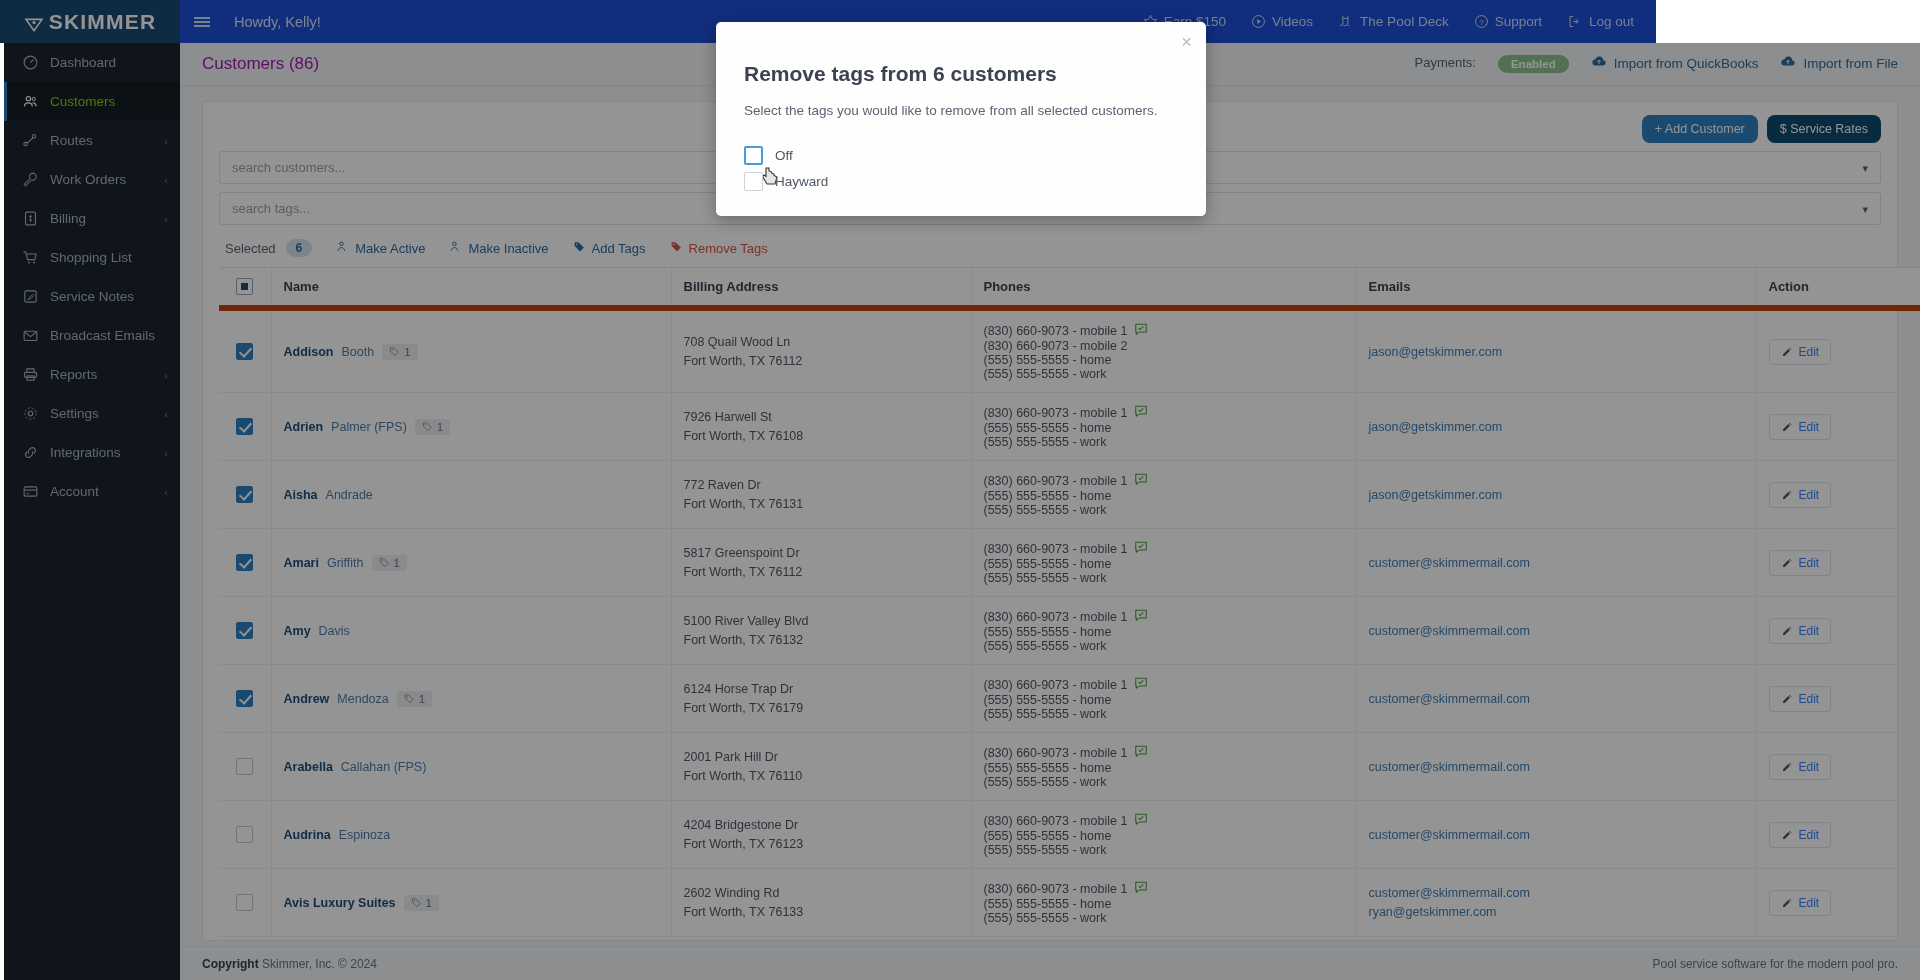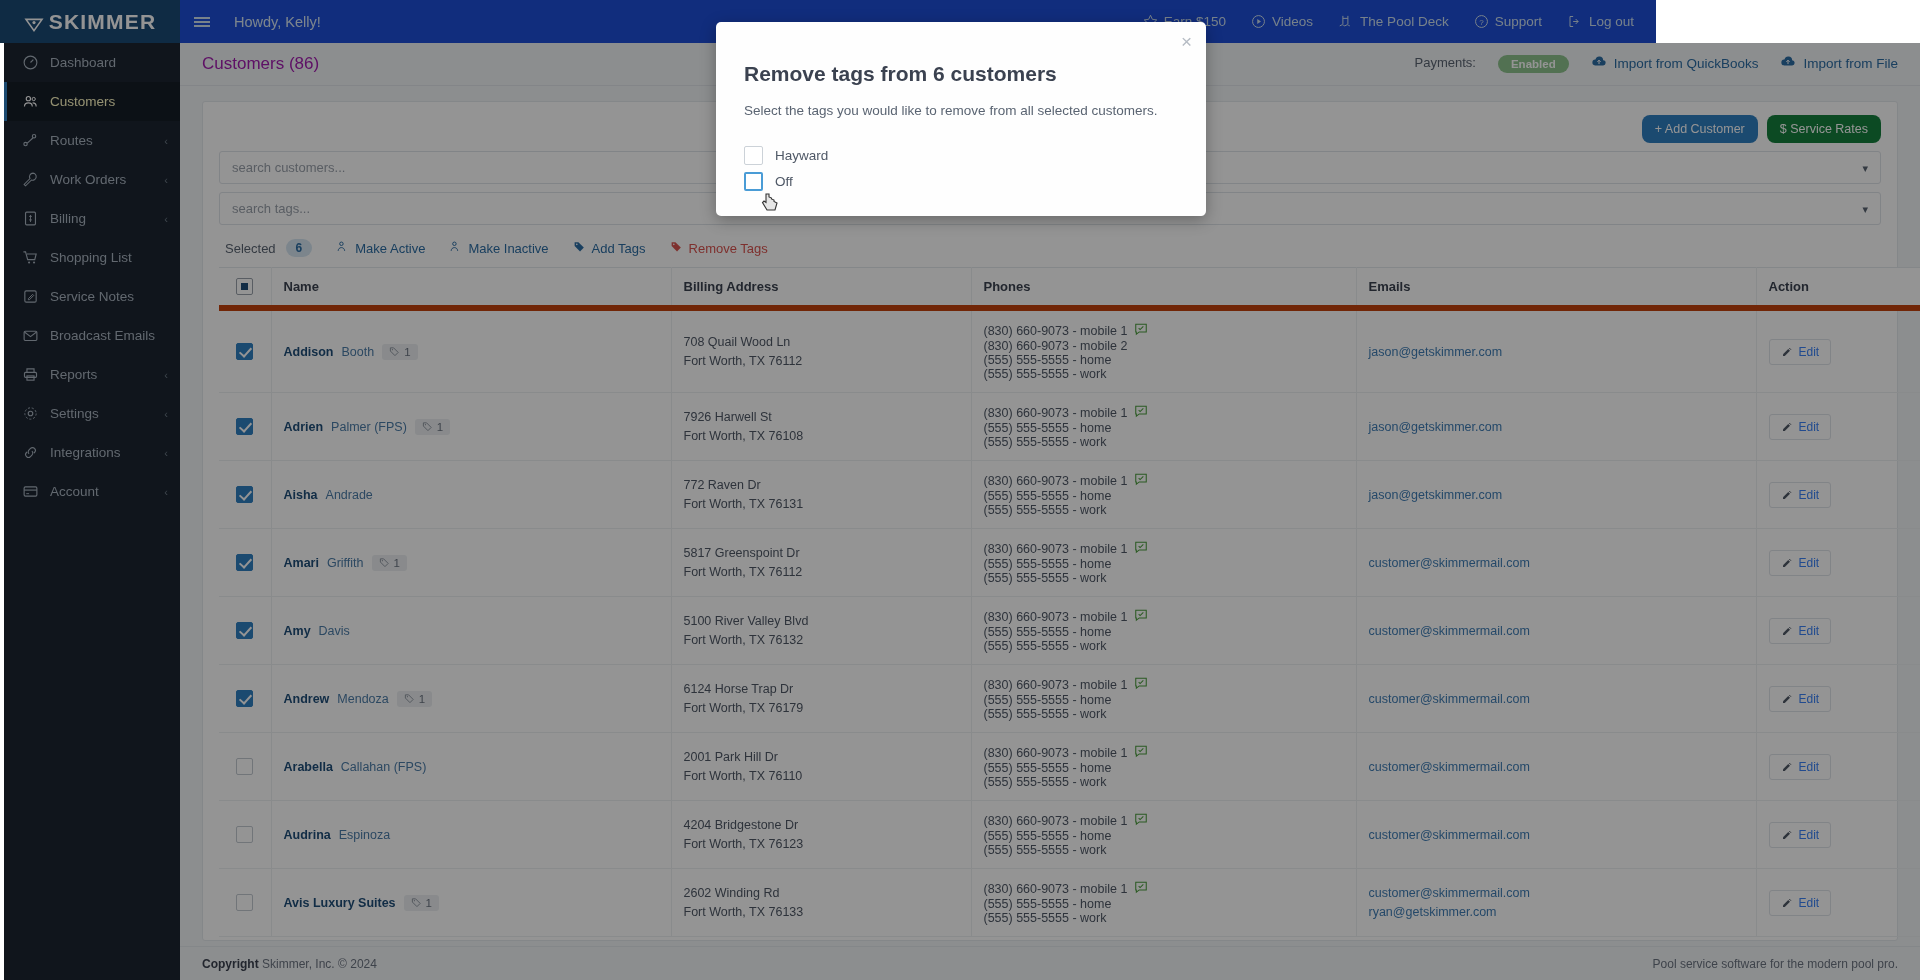--- a/index.html
+++ b/index.html
@@ -44,21 +44,21 @@
 
   
   .sidebar {
     position: absolute; top: 43px; left: 4px; width: 180px; height: 937px;
     background: #1b2531;
   }
   .nav-item {
     position: relative; height: 39px; display: flex; align-items: center;
     padding-left: 18px; color: #a9b3bf; font-size: 13.5px; cursor: pointer; gap: 11px;
   }
-  .nav-item.active { background: #151d26; color: #fef9c3; }
+  .nav-item.active { background: #151d26; color: #84cc16; }
   .nav-item.active::before {
     content: ""; position: absolute; left: 0; top: 0; width: 3px; height: 100%;
     background: #2f7fc1;
   }
   .nav-icon { width: 17px; height: 17px; flex: 0 0 17px; display: block; }
   .nav-caret { margin-left: auto; margin-right: 16px; font-size: 11px; color: #6d7885; }
 
   
   .main {
     position: absolute; top: 43px; left: 180px; width: 1740px; height: 937px;
@@ -82,21 +82,21 @@
     margin: 15px 22px 0 22px; background: #fff; border: 1px solid #e4e8ec;
     border-radius: 3px; height: 840px; position: relative;
   }
   .card-actions { display: flex; justify-content: flex-end; gap: 9px; padding: 13px 16px 0 16px; }
   .btn {
     font-size: 12.5px; border-radius: 8px; padding: 7px 13px; color: #fff;
     cursor: pointer; border: none; display: inline-flex; align-items: center; gap: 5px;
     font-family: "Liberation Sans", sans-serif;
   }
   .btn-primary { background: #2f7fc1; }
-  .btn-success { background: #15803d; }
+  .btn-success { background: #0c4a6e; }
 
   .filters { padding: 8px 16px 0 16px; }
   .field {
     position: relative; height: 33px; border: 1px solid #dfe3e8; border-radius: 3px;
     background: #fff; margin-bottom: 8px; display: flex; align-items: center;
   }
   .field input {
     border: none; outline: none; width: 100%; height: 100%; padding: 0 30px 0 12px;
     font-size: 13px; color: #8a929c; font-family: "Liberation Sans", sans-serif;
     background: transparent;
@@ -873,28 +873,28 @@
       </div>
     </div>
   </div>
 
   <div class="modal">
     <span class="modal-close">×</span>
     <div class="modal-body">
       <div class="modal-title">Remove tags from 6 customers</div>
       <div class="modal-sub">Select the tags you would like to remove from all selected customers.</div>
       <div class="tag-row">
-        <span class="tag-cb"></span>
-        <span class="tag-label">Hayward</span>
-      </div>
-      <div class="tag-row">
         <span class="tag-cb focused"></span>
         <span class="tag-label">Off</span>
         <span class="cursor-hand">
           <svg width="18" height="20" viewBox="0 0 18 20">
             <path d="M5 2v8.5L3 9 1.5 10.5 6 18h8l2-7-3-1.5V8l-2.5-1V6L8 5V2z" fill="#e6e6e6" stroke="#333" stroke-width="1.1"></path>
           </svg>
         </span>
       </div>
+      <div class="tag-row">
+        <span class="tag-cb"></span>
+        <span class="tag-label">Hayward</span>
+      </div>
     </div>
   </div>
 
 </div>
 
 </body></html>

